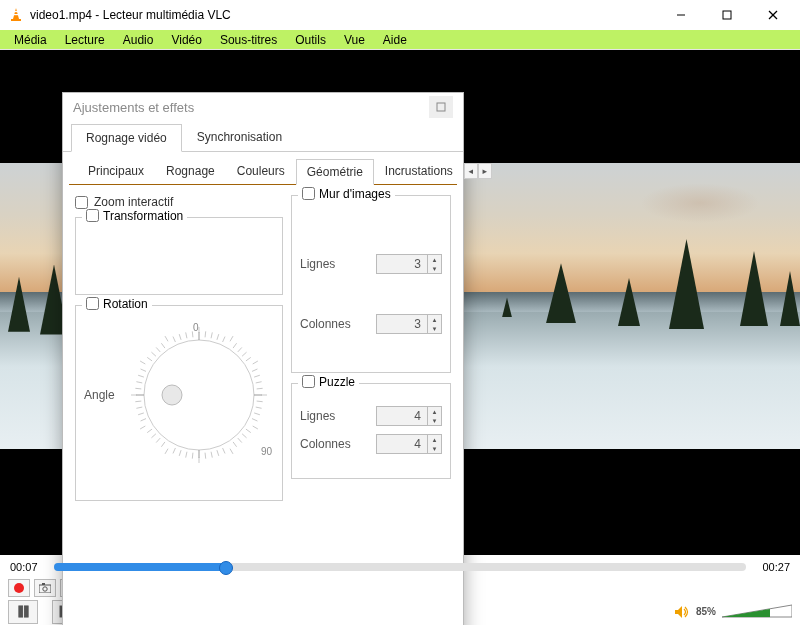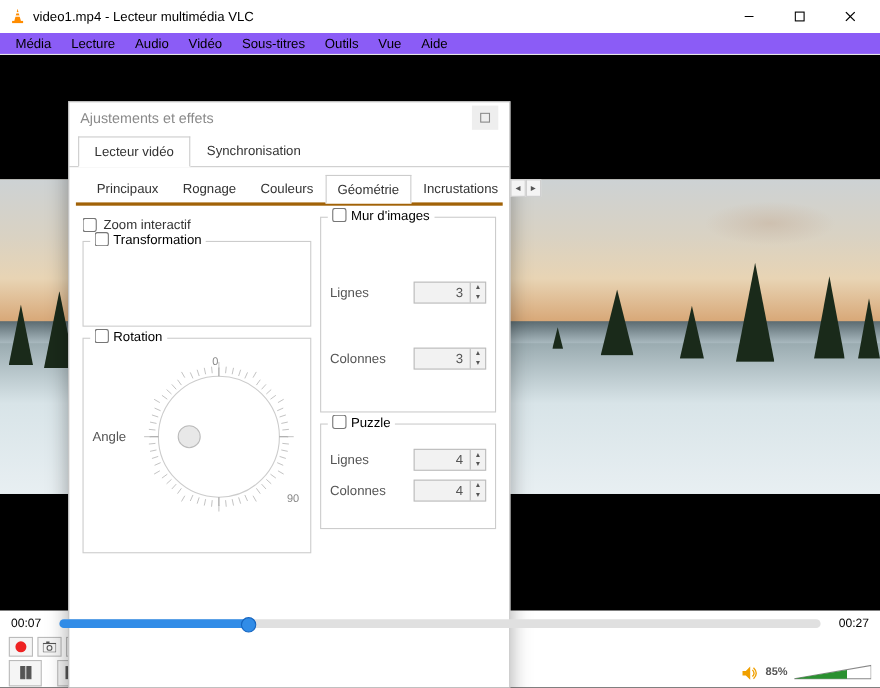--- a/index.html
+++ b/index.html
@@ -6,21 +6,21 @@
 body { width: 800px; height: 625px; background: #fff; position: relative; overflow: hidden; font-size: 12px; }
 
 
 .titlebar { height: 30px; display: flex; align-items: center; padding: 0 4px 0 8px; background: #fff; }
 .vlc-cone { width: 16px; height: 16px; margin-right: 6px; }
 .titlebar-title { font-size: 12px; color: #000; flex: 1; }
 .titleb { width: 46px; height: 30px; display: flex; align-items: center; justify-content: center; color: #000; }
 .titleb svg { width: 10px; height: 10px; }
 
 
-.menubar { height: 20px; display: flex; align-items: center; padding: 0 6px; gap: 2px; background: #8b5cf6; border-bottom: 1px solid #e5e5e5; }
+.menubar { height: 20px; display: flex; align-items: center; padding: 0 6px; gap: 2px; background: #bef264; border-bottom: 1px solid #e5e5e5; }
 .menubar span { padding: 2px 8px; font-size: 12px; color: #000; }
 
 
 .video { height: 505px; background: #000; position: relative; }
 .frame { position: absolute; top: 113px; left: 0; right: 0; height: 286px; background: linear-gradient(to bottom, #dcd5c7 0%, #e8ddc8 25%, #e2cab0 38%, #c0b09a 42%, #5a6a70 45%, #a8b8be 52%, #dde7ea 100%); overflow: hidden; }
 .sky { position:absolute; top:0; left:0; right:0; height:45%; background: linear-gradient(to bottom, #cdd2d4, #d9d2c3 40%, #e8d4b4 70%, #d8a878 100%); }
 .cloud { position:absolute; top:20px; right:40px; width:120px; height:40px; background: radial-gradient(ellipse, rgba(200,180,160,0.6), transparent 70%); }
 .ground { position:absolute; bottom:0; left:0; right:0; height:48%; background: linear-gradient(to bottom, #9aabb0, #d8e4e8 40%, #e8eff2 100%); }
 .tree { position:absolute; background:#1a2a1a; clip-path: polygon(50% 0, 100% 100%, 0 100%); }
 .t1 { left:1%; bottom:41%; width:22px; height:55px;} .t2{left:5%; bottom:40%; width:28px; height:70px;}
@@ -31,21 +31,21 @@
 .t11{right:36%; bottom:46%; width:10px; height:20px;}
 
 
 .dialog { position: absolute; top: 42px; left: 62px; width: 402px; height: 557px; background: #fff; border: 1px solid #bbb; box-shadow: 0 4px 18px rgba(0,0,0,0.35); }
 .dlgtitle { height: 28px; display: flex; align-items: center; padding: 0 10px; color: #8a8a8a; font-size: 13px; }
 .dlgtitle-fill { flex:1; }
 .dlgmax { width: 24px; height: 22px; background:#eee; display:flex; align-items:center; justify-content:center; }
 .main-tabs { display:flex; border-bottom:1px solid #ccc; padding: 0 8px; margin-top: 2px; }
 .mtab { padding:6px 14px; font-size:12px; color:#333; border:1px solid transparent; }
 .mtab.active { border:1px solid #ccc; border-bottom:1px solid #fff; background:#fff; position:relative; top:1px; }
-.sub-tabs { display:flex; border-bottom:3px solid #a16207; padding:0 8px; margin:6px 6px 0 6px; align-items:center;text-align:center;}
+.sub-tabs { display:flex; border-bottom:1px solid #a16207; padding:0 8px; margin:6px 6px 0 6px; align-items:center;text-align:center;}
 .stab { padding:5px 10px; font-size:12px; color:#333; border:1px solid transparent;}
 .stab.active { border:1px solid #ccc; border-bottom:1px solid #fff; background:#fff; position:relative; top:1px; }
 .stab-nav { margin-left:auto; display:flex; gap:0;}
 .stab-nav .navb { width:14px; height:16px; border:1px solid #ccc; background:#f4f4f4; font-size:9px; display:flex; align-items:center; justify-content:center; color:#555;}
 .panel { padding:8px 12px 0 12px; display:flex; gap:8px;}
 .col { flex:1; display:flex; flex-direction:column; gap:4px;}
 .chk { display:flex; align-items:center; gap:6px; color:#333; font-size:12px; padding:2px 0;}
 .chk input { width:13px; height:13px;}
 .group { border:1px solid #ccc; padding:10px 8px 8px 8px; position:relative; margin-top:2px;}
 .group .glabel { position:absolute; top:-9px; left:6px; background:#fff; padding:0 4px; display:flex; align-items:flex-start; gap:4px; font-size:12px;}
@@ -147,21 +147,21 @@
     <div class="dlgtitle">
       <span>Ajustements et effets</span>
       <div class="dlgtitle-fill"></div>
       <div class="dlgmax">
           <svg width="10" height="10" viewBox="0 0 10 10">
             <rect x="1" y="1" width="8" height="8" fill="none" stroke="#888"></rect>
           </svg>
         </div>
     </div>
     <div class="main-tabs">
-      <div class="mtab active">Lecteur vidéo</div>
+      <div class="mtab active">Rognage vidéo</div>
       <div class="mtab">Synchronisation</div>
     </div>
     <div class="sub-tabs">
       <div class="stab">Principaux</div>
       <div class="stab">Rognage</div>
       <div class="stab">Couleurs</div>
       <div class="stab active">Géométrie</div>
       <div class="stab">Incrustations</div>
       <div class="stab-nav">
         <div class="navb">◂</div>

